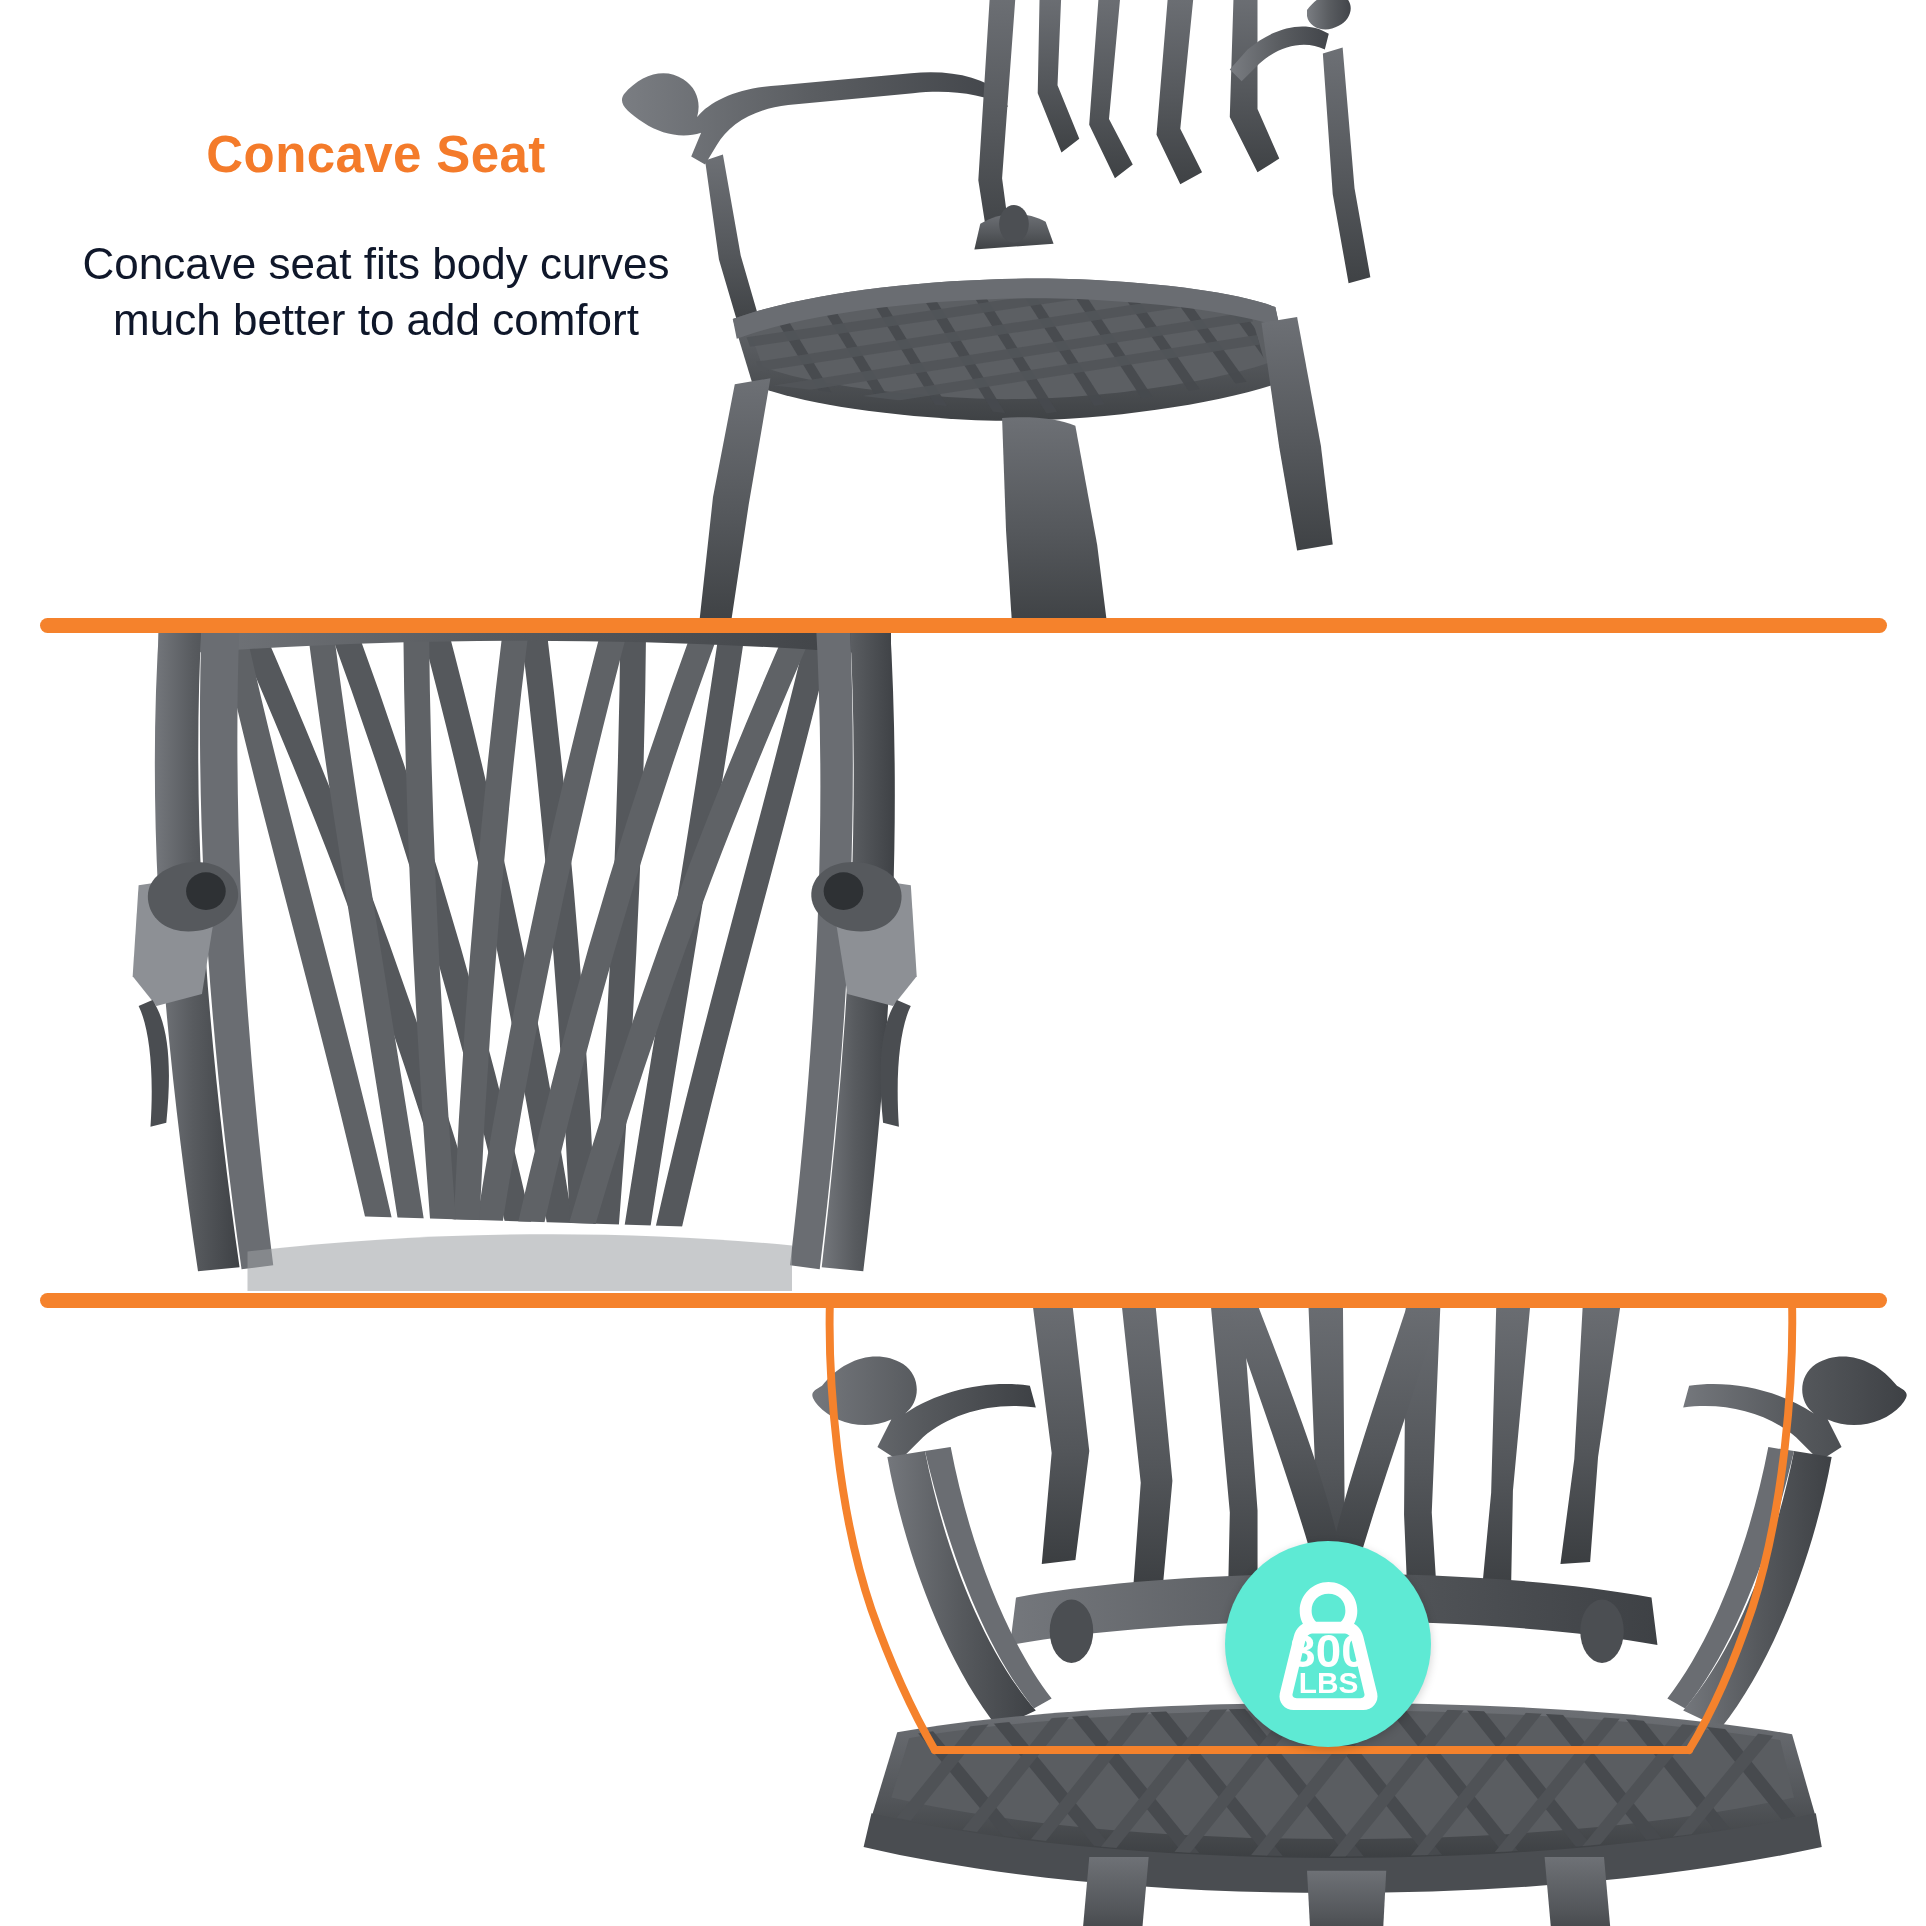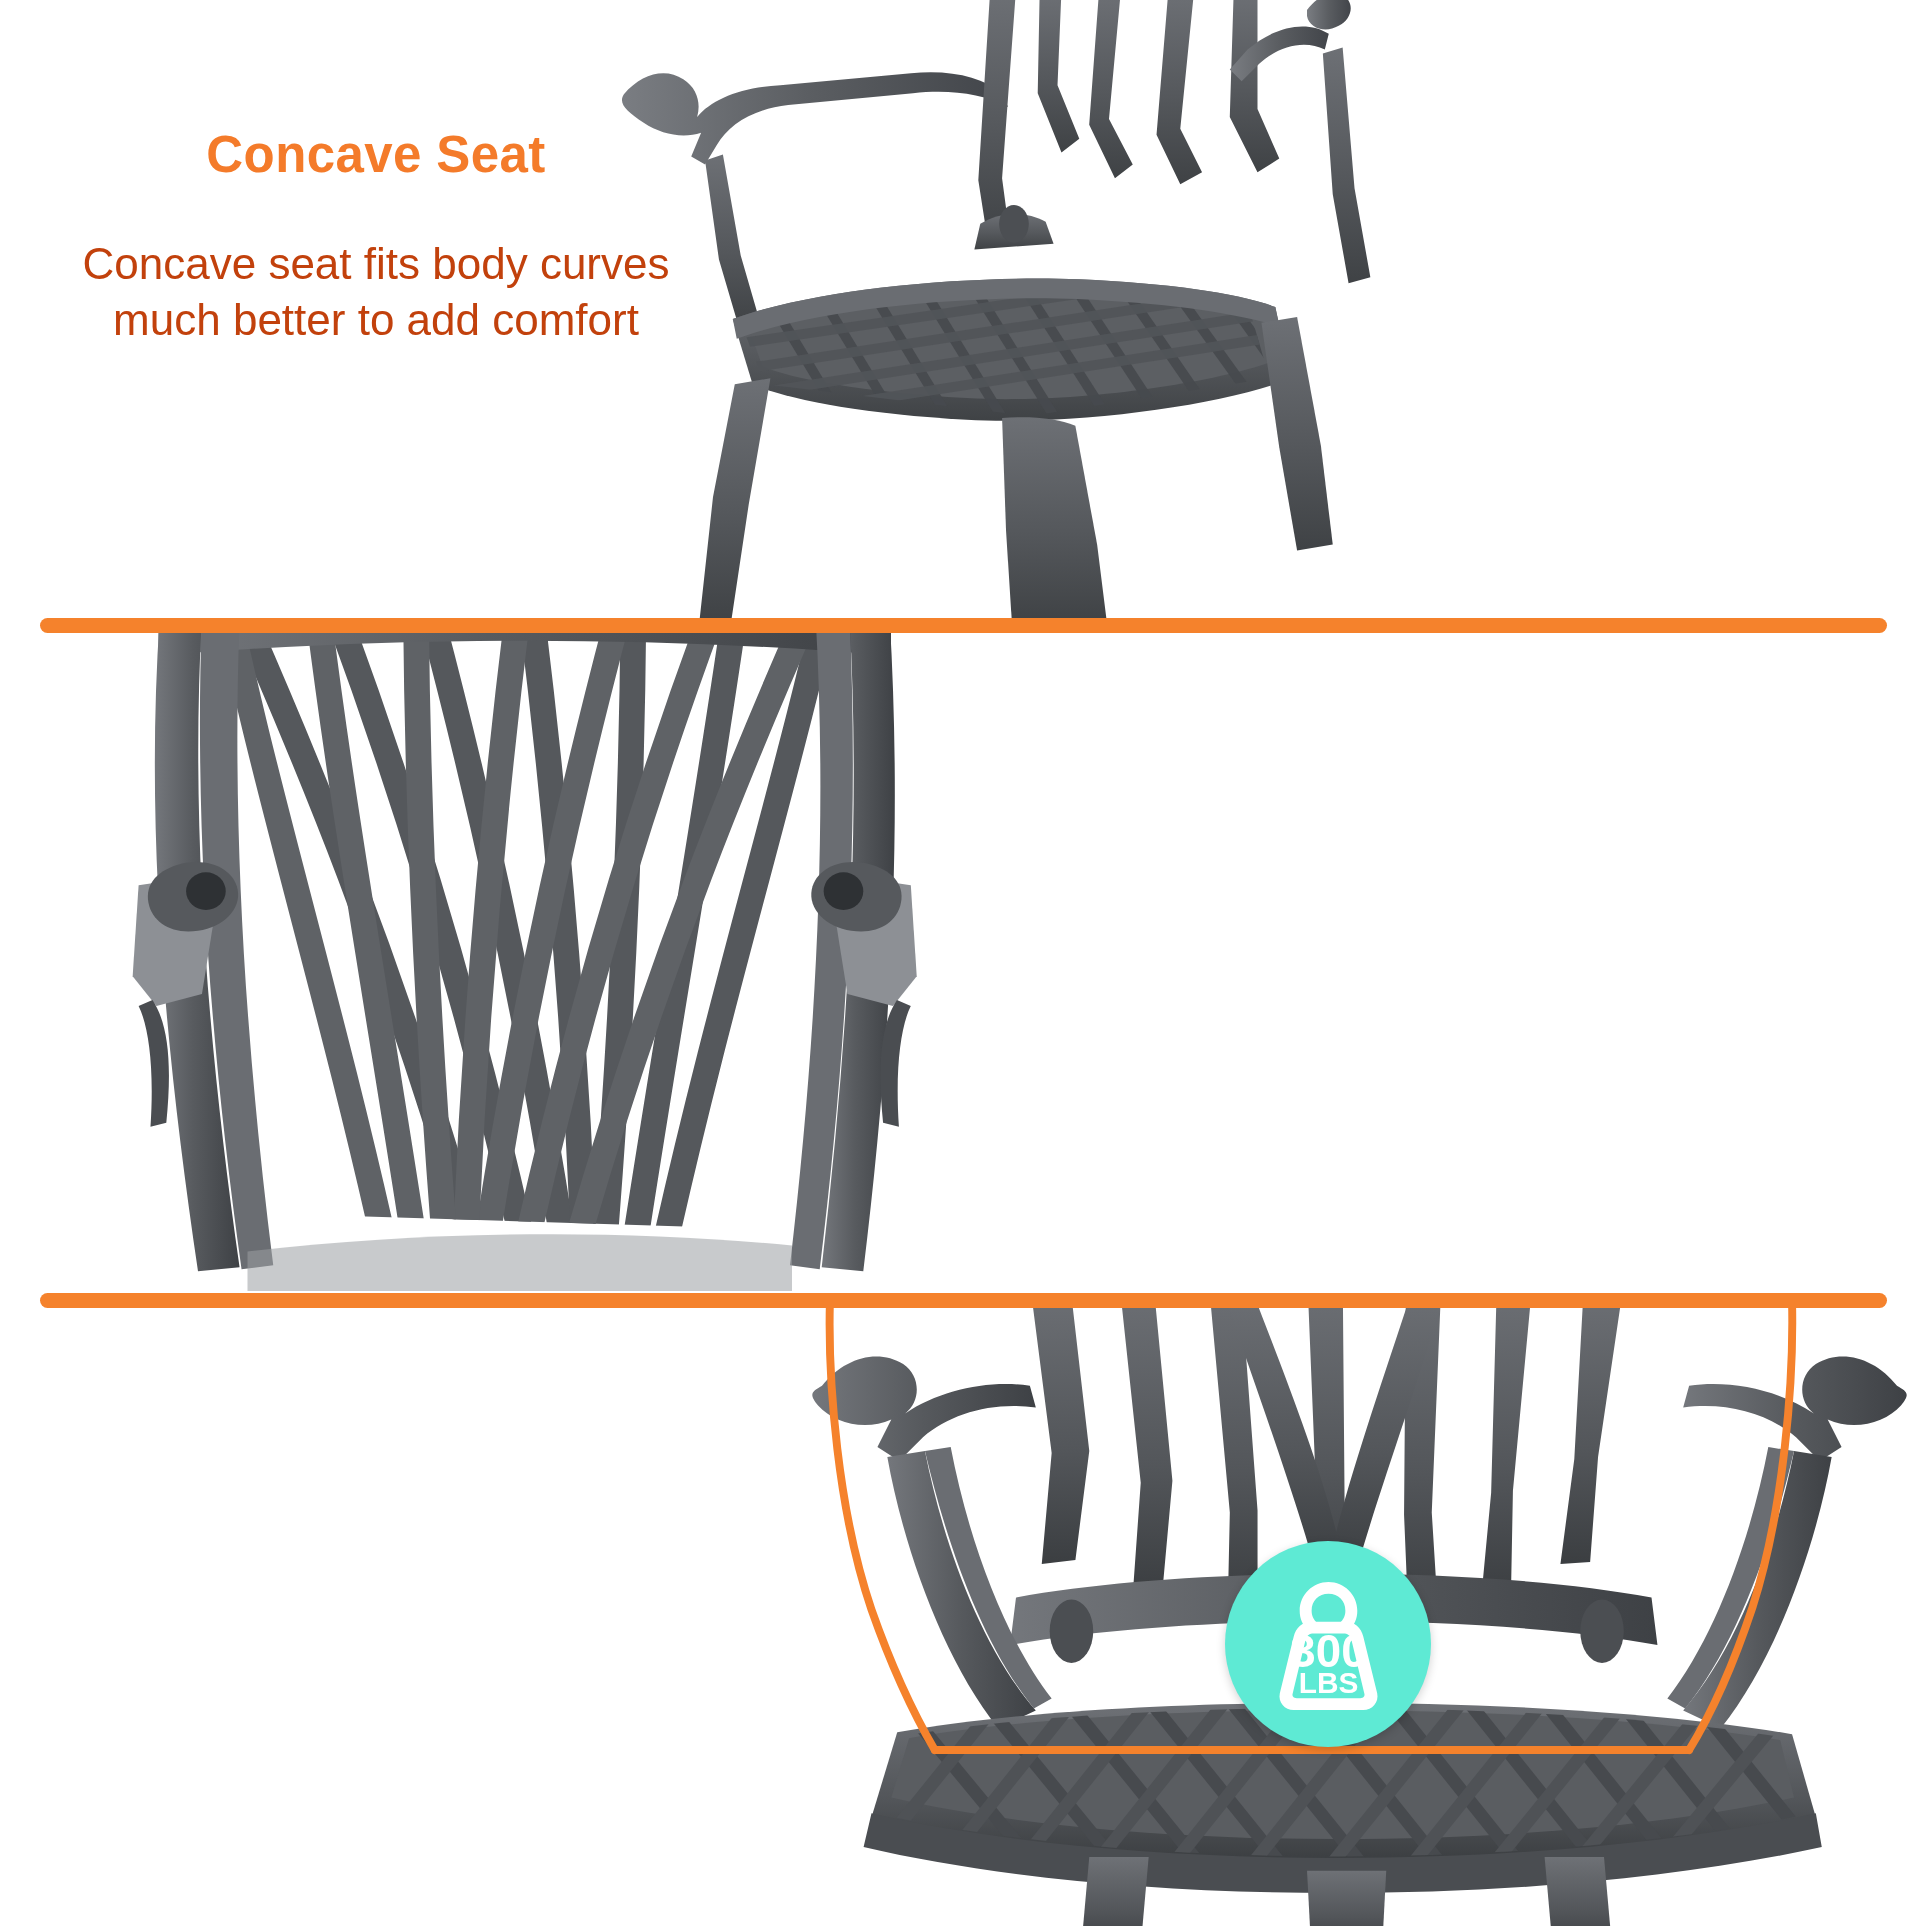--- a/index.html
+++ b/index.html
@@ -43,21 +43,21 @@
   .heading {
     color: #F47B2A;
     font-weight: bold;
     font-size: 51px;
     letter-spacing: 0.4px;
     line-height: 1.1;
     text-align: center;
     white-space: nowrap;
   }
   .body {
-    color: #c2410c;
+    color: #0f172a;
     font-size: 44px;
     line-height: 1.28;
     text-align: center;
     font-weight: 400;
   }
   #tb-1 { left: 59px;  top: 127px; width: 634px; }
   #tb-1 .body { margin-top: 53px; }
 
   
   .art { position: absolute; }

